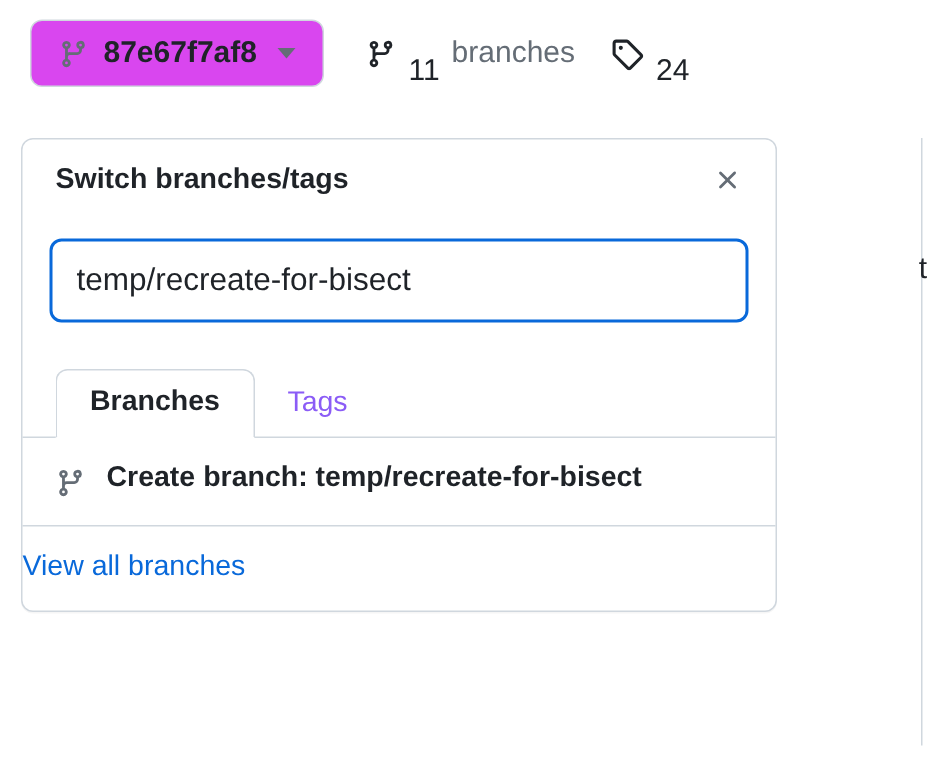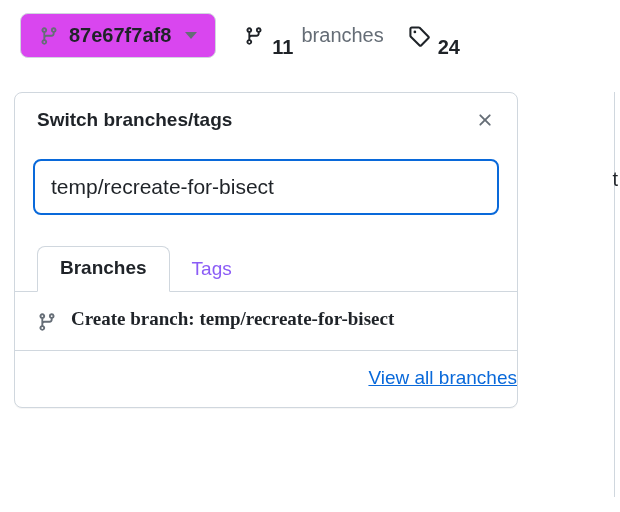--- a/index.html
+++ b/index.html
@@ -46,21 +46,21 @@
     gap: 24px;
   }
   .meta-link {
     display: inline-flex;
     align-items: center;
     gap: 8px;
     font-size: 20px;
     color: #1f2328;
     cursor: pointer;
   }
-  .meta-link .count { font-weight: 700; margin-top: 24px; }
+  .meta-link .count { font-weight: 400; margin-top: 24px; }
   .meta-link .label { color: #656d76; }
   .meta-link svg { color: #1f2328; }
 
   .dropdown {
     position: absolute;
     left: 14px;
     top: 92px;
     width: 504px;
     background: #ffffff;
     border: 1px solid #d0d7de;
@@ -120,30 +120,29 @@
     background: #ffffff;
   }
   .create-row {
     display: flex;
     gap: 14px;
     padding: 16px 22px 18px 22px;
     border-bottom: 1px solid #d0d7de;
     cursor: pointer;
   }
   .create-row svg { color: #656d76; margin-top: 4px; flex-shrink: 0; }
-  .create-text { display: flex; flex-direction: row; gap: 4px; font-family: Liberation Serif, serif; }
+  .create-text { display: flex; flex-direction: row; gap: 4px; }
   .create-title { font-size: 19px; font-weight: 600; }
   .create-sub { font-size: 17px; color: #656d76; }
   .view-all {
-    text-align: right;
+    text-align: left;
     padding: 16px 0 18px 0;
     font-size: 19px;
     color: #0969da;
     cursor: pointer;
-    text-decoration: underline;
   }
 
   .stray-t {
     position: absolute;
     right: 2px;
     top: 168px;
     font-size: 20px;
     color: #1f2328;
   }
   .stray-border {

